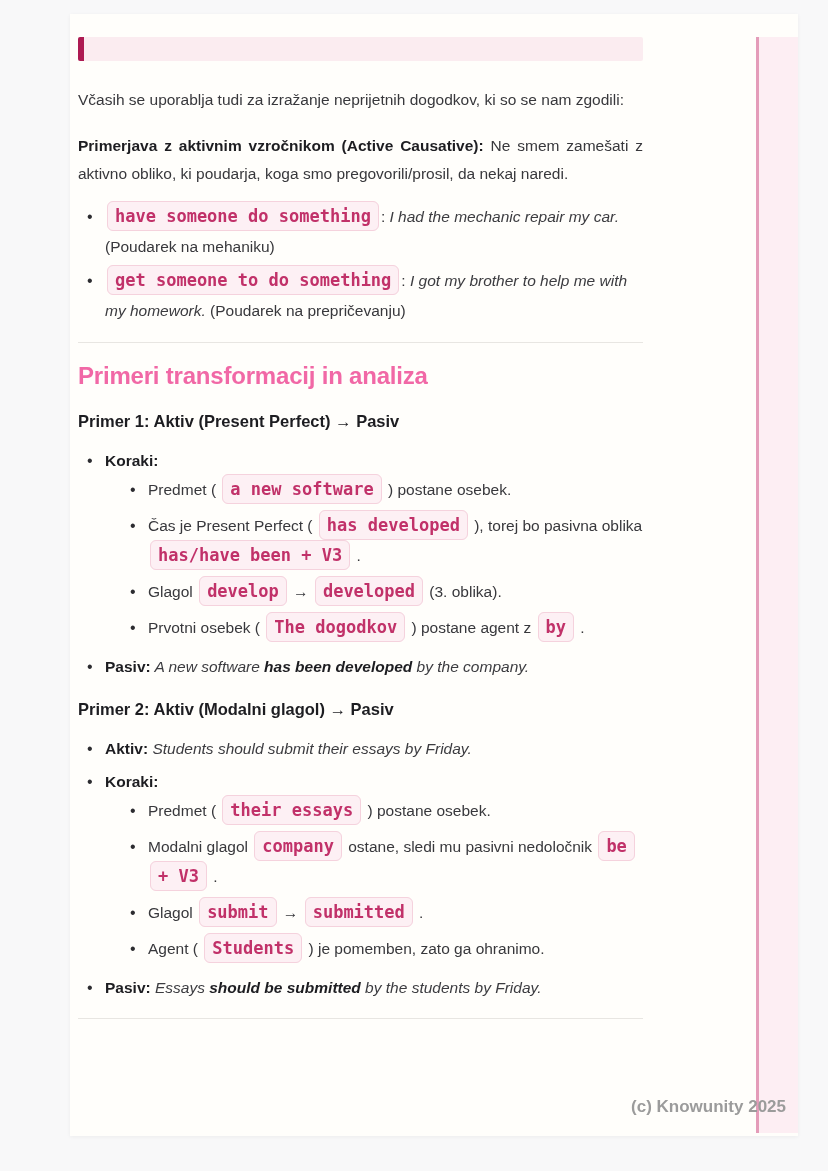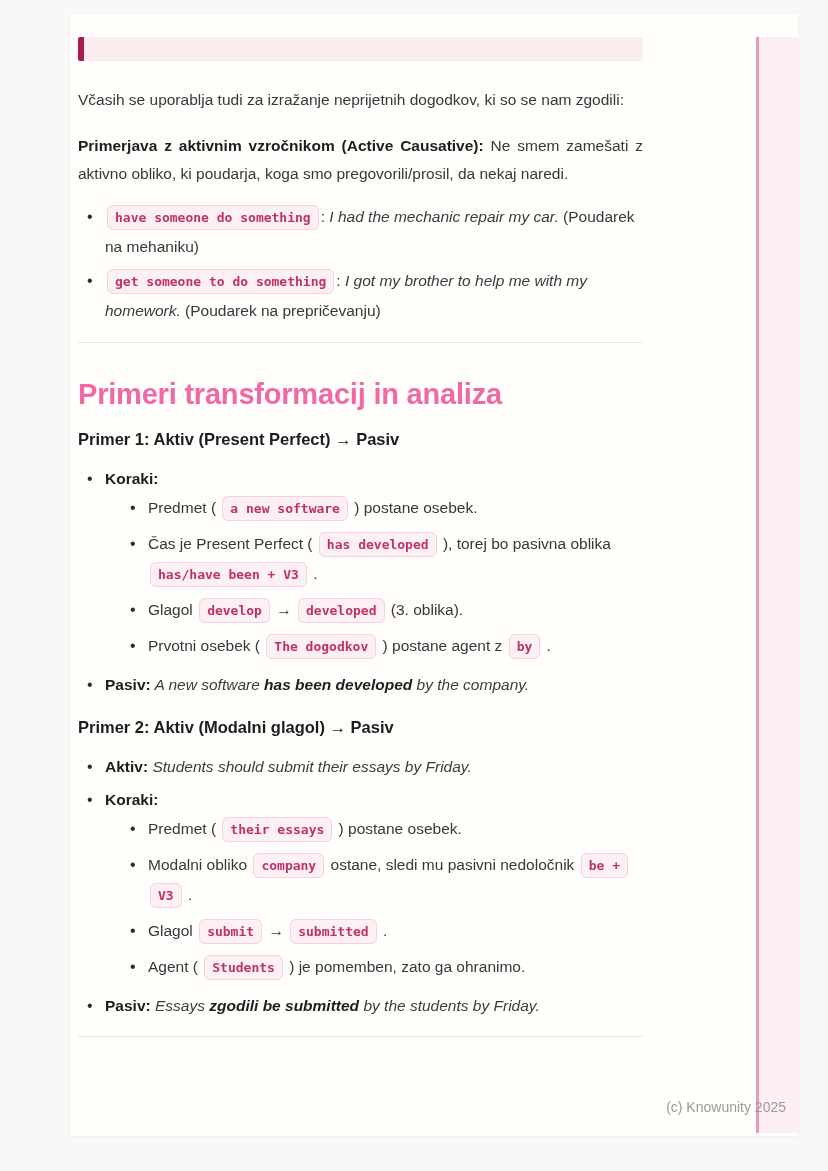--- a/index.html
+++ b/index.html
@@ -42,43 +42,43 @@
   .li::before{
     content:"\2022";position:absolute;left:9px;top:0;
     color:#2c2c30;font-size:16px;
   }
   .list.tight .li{margin-bottom:4px;}
   .steps{margin:0 0 10px 16px;}
   .steps .li{line-height:30px;margin-bottom:6px;}
   .chips{line-height:30px;}
   code.chip{
     font-family:"DejaVu Sans Mono", monospace;
-    font-weight:700;font-size:13px;line-height:1;
+    font-weight:700;font-size:17px;line-height:1;
     color:#c13169;background:#fdf0f4;
     border:1px solid #f5d2dd;border-radius:6px;
     padding:4px 7px;margin:0 2px;
     -webkit-box-decoration-break:clone;box-decoration-break:clone;text-align:right;
   }
   hr.divider{
     border:none;border-top:1px solid #e8e6e2;
     margin:16px 0 0 0;width:565px;
   }
   hr.divider.bottom{margin-top:10px;}
   h2.section-title{
-    margin:36px 0 18px 0;
-    font-size:29px;line-height:30px;font-weight:700;
+    margin:18px 0 18px 0;
+    font-size:24px;line-height:30px;font-weight:700;
     color:#f168a6;letter-spacing:-0.2px;
   }
   h3.example-heading{
     margin:6px 0 14px 0;
     font-size:16.5px;line-height:24px;font-weight:700;color:#1d1d21;
   }
   .footer{
     position:absolute;top:1086px;right:12px;z-index:3;
-    font-size:14px;color:#9b9b9b;line-height:14px;
+    font-size:17px;color:#9b9b9b;line-height:14px;font-weight:bold;
   }
 </style>
 </head>
 <body>
 
 <div class="page">
 
   <div class="edge-col"></div>
   <div class="edge-line"></div>
 
@@ -112,25 +112,25 @@
       </div>
       <div class="li"><span class="bd">Pasiv:</span><span class="it"> </span><span class="it">A new software </span><span class="bdit">has been developed</span><span class="it"> by the company.</span></div>
     </div>
 
     <h3 class="example-heading">Primer 2: Aktiv (Modalni glagol) → Pasiv</h3>
     <div class="list">
       <div class="li"><span class="bd">Aktiv:</span><span class="it"> </span><span class="it">Students should submit their essays by Friday.</span></div>
       <div class="li"><span class="bd">Koraki:</span>
         <div class="steps">
           <div class="li chips"><span>Predmet ( </span><code class="chip">their essays</code><span> ) postane osebek.</span></div>
-          <div class="li chips"><span>Modalni obliko </span><code class="chip">company</code><span> ostane, sledi mu pasivni nedoločnik </span><code class="chip">be + V3</code><span> .</span></div>
+          <div class="li chips"><span>Modalni glagol </span><code class="chip">company</code><span> ostane, sledi mu pasivni nedoločnik </span><code class="chip">be + V3</code><span> .</span></div>
           <div class="li chips"><span>Glagol </span><code class="chip">submit</code><span> → </span><code class="chip">submitted</code><span> .</span></div>
           <div class="li chips"><span>Agent ( </span><code class="chip">Students</code><span> ) je pomemben, zato ga ohranimo.</span></div>
         </div>
       </div>
-      <div class="li"><span class="bd">Pasiv:</span><span class="it"> </span><span class="it">Essays </span><span class="bdit">zgodili be submitted</span><span class="it"> by the students by Friday.</span></div>
+      <div class="li"><span class="bd">Pasiv:</span><span class="it"> </span><span class="it">Essays </span><span class="bdit">should be submitted</span><span class="it"> by the students by Friday.</span></div>
     </div>
 
     <hr class="divider bottom">
   </div>
 
   <div class="footer">(c) Knowunity 2025</div>
 </div>
 
 </body></html>

